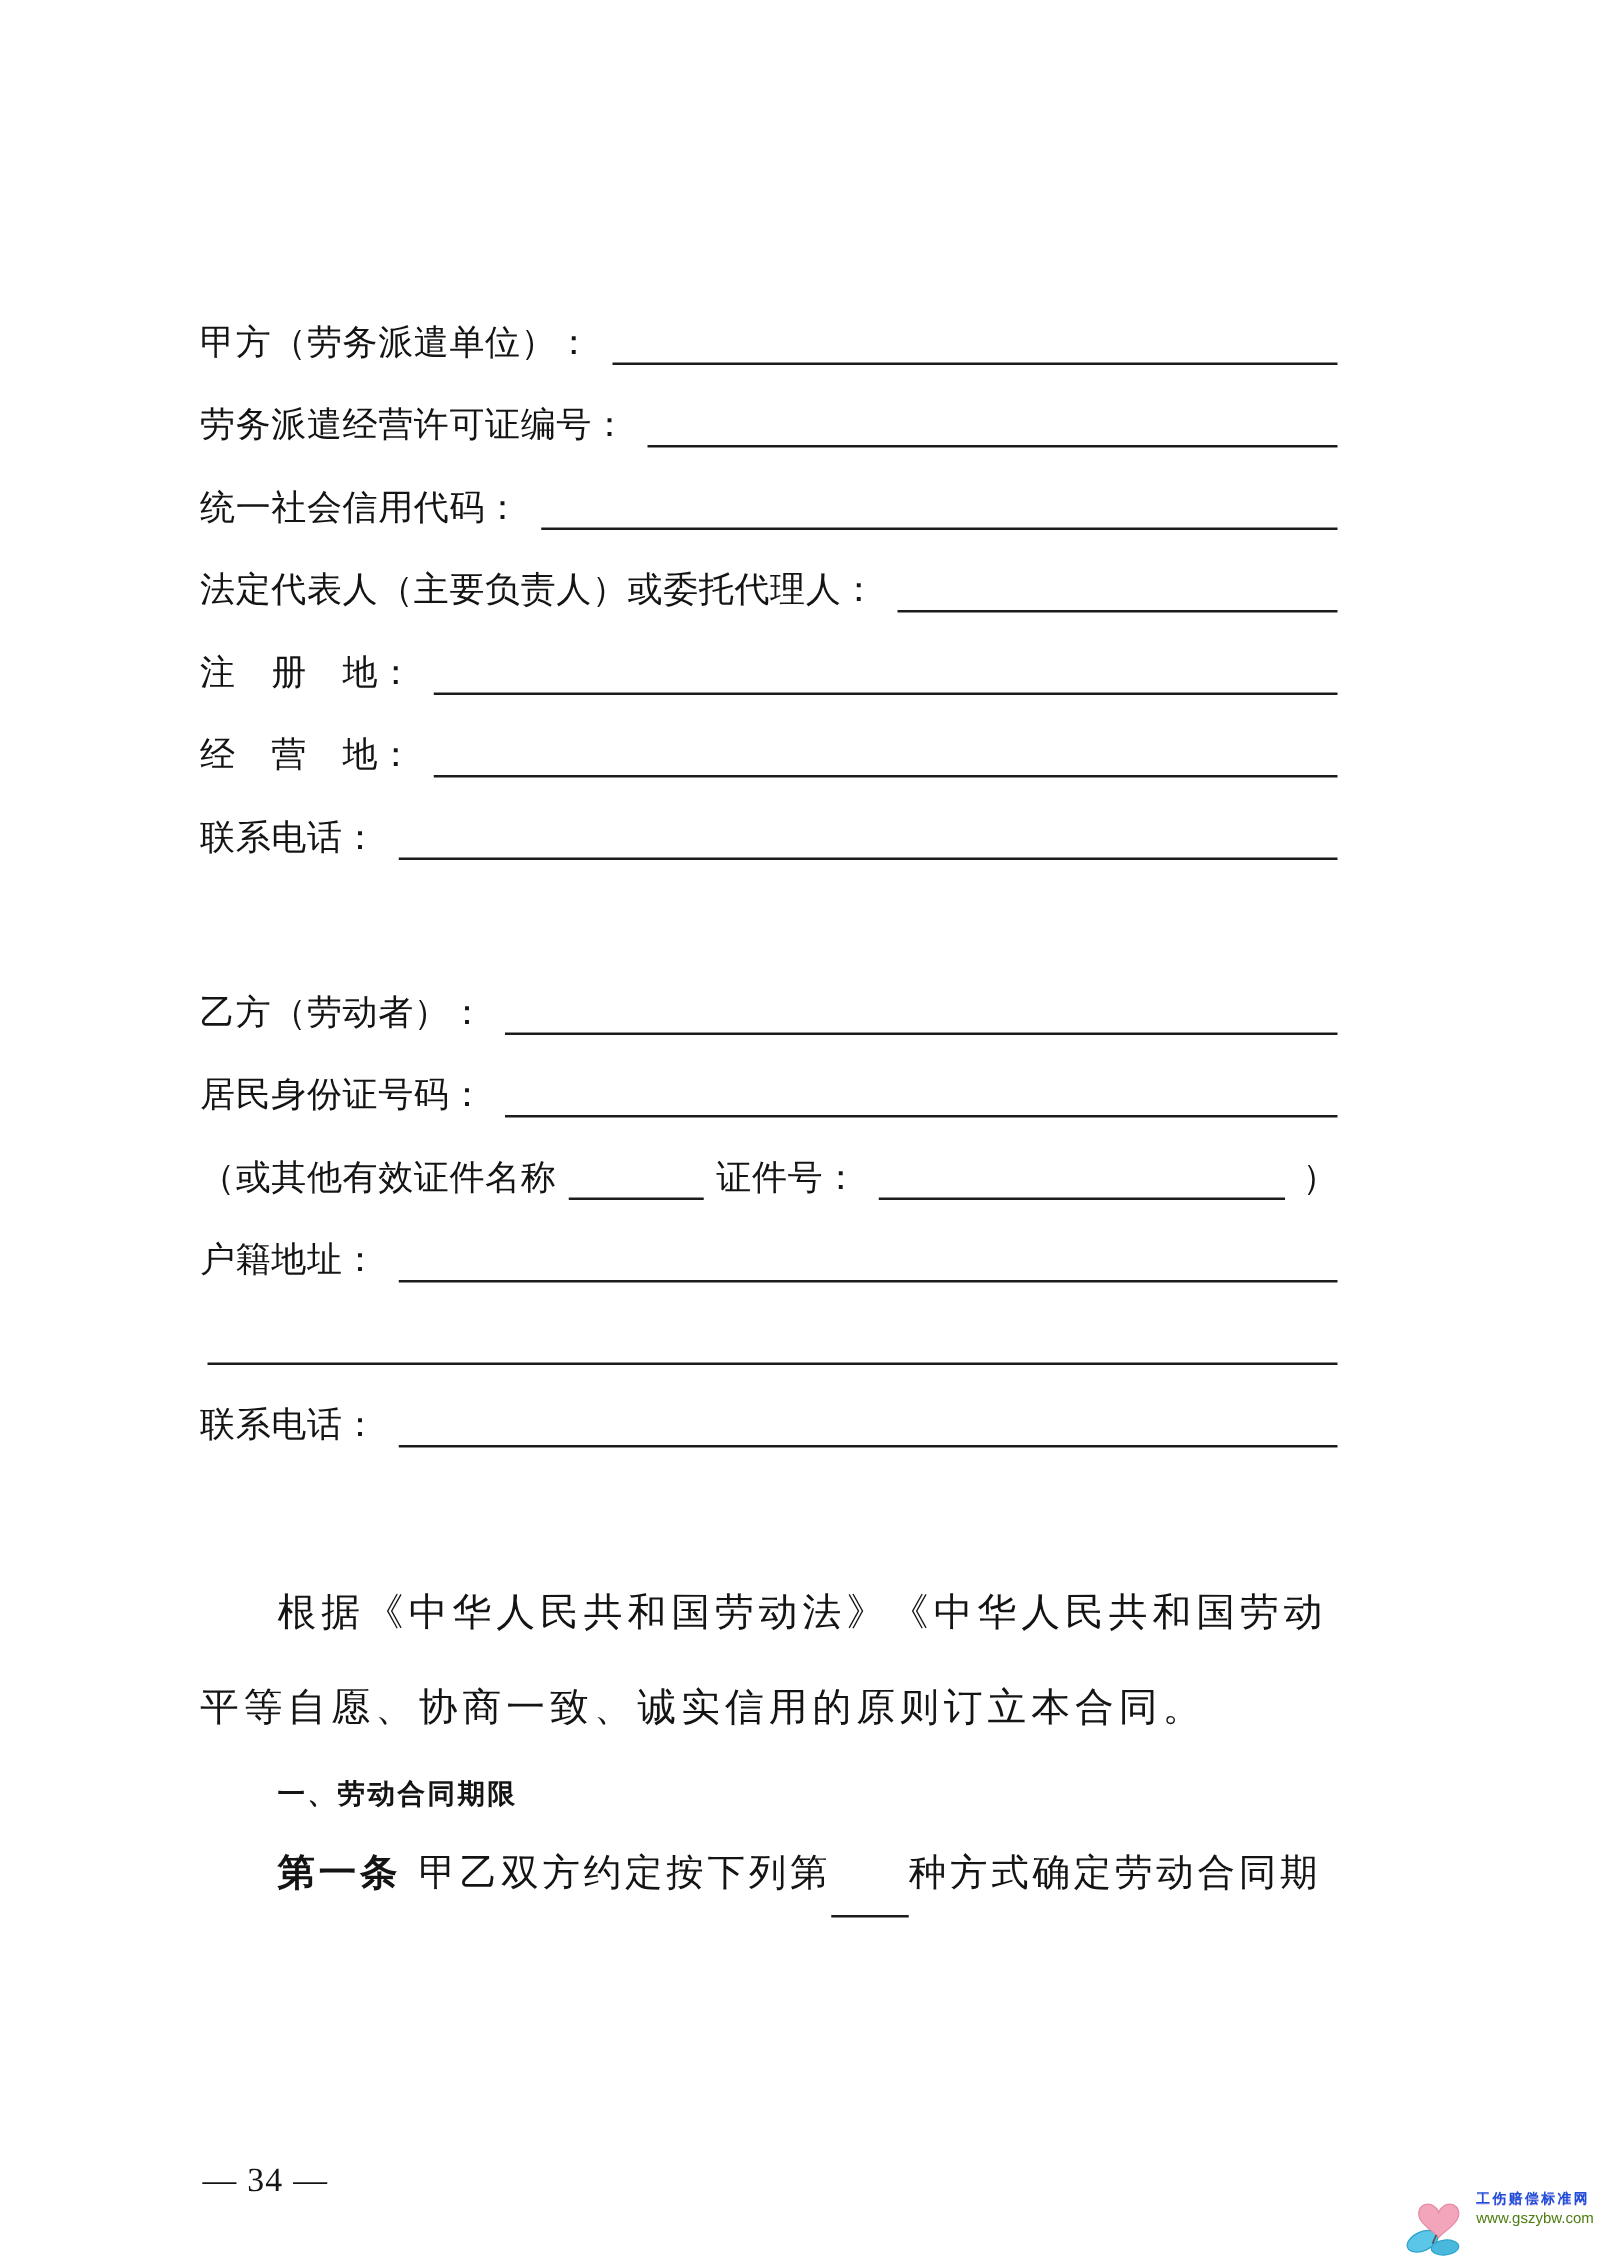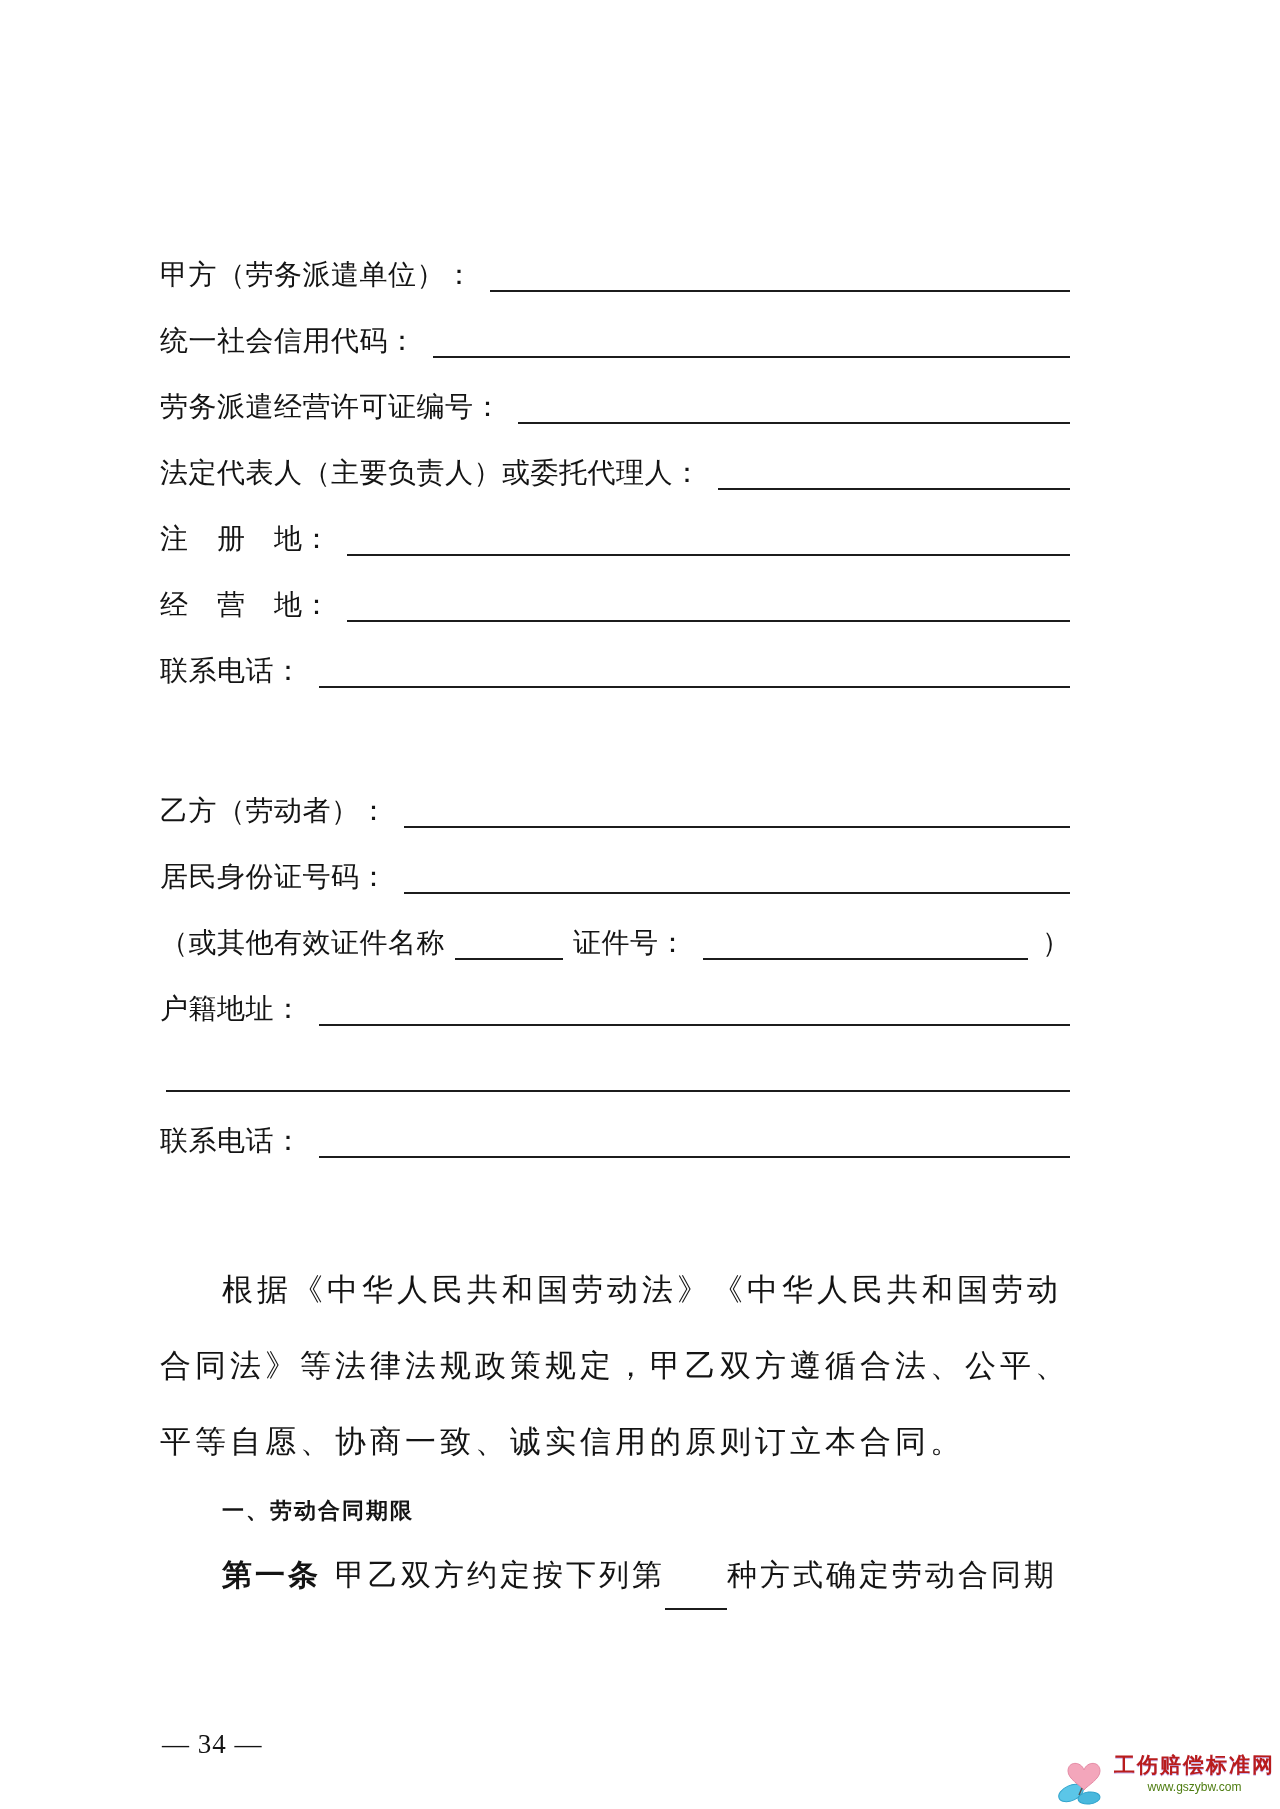--- a/index.html
+++ b/index.html
@@ -118,23 +118,23 @@
     right:5px;
     bottom:2px;
     display:flex;
     align-items:flex-start;
   }
   .wm-logo { width:56px; height:50px; margin-top:6px; }
   .wm-textcol { margin-left:2px; }
   .wm-title {
     font-family:"Liberation Sans","DejaVu Sans",sans-serif;
     font-weight:700;
-    font-size:21px;
+    font-size:11px;
     letter-spacing:2px;
-    color:#b91c1c;
+    color:#1d4ed8;
     text-shadow:0 1px 0 #c9b4ef;
   }
   .wm-url {
     font-family:"Liberation Sans","DejaVu Sans",sans-serif;
     font-size:12px;
     color:#4d7c0f;
     text-align:center;
     margin-top:1px;
   }
 </style>
@@ -144,26 +144,26 @@
 <div class="page">
 
   <div class="form-area">
 
     <div class="form-row">
       <span class="row-label">甲方（劳务派遣单位）：</span>
       <span class="blank"></span>
     </div>
 
     <div class="form-row">
+      <span class="row-label">劳务派遣经营许可证编号：</span>
+      <span class="blank"></span>
+    </div>
+
+    <div class="form-row">
       <span class="row-label">统一社会信用代码：</span>
-      <span class="blank"></span>
-    </div>
-
-    <div class="form-row">
-      <span class="row-label">劳务派遣经营许可证编号：</span>
       <span class="blank"></span>
     </div>
 
     <div class="form-row">
       <span class="row-label">法定代表人（主要负责人）或委托代理人：</span>
       <span class="blank"></span>
     </div>
 
     <div class="form-row">
       <span class="row-label">注　册　地：</span>
@@ -211,21 +211,20 @@
 
     <div class="form-row">
       <span class="row-label">联系电话：</span>
       <span class="blank"></span>
     </div>
 
   </div>
 
   <div class="preamble">
     <div class="p-line indent">根据《中华人民共和国劳动法》《中华人民共和国劳动</div>
-    <div class="p-line">合同法》等法律法规政策规定，甲乙双方遵循合法、公平、</div>
     <div class="p-line">平等自愿、协商一致、诚实信用的原则订立本合同。</div>
 
     <div class="section-heading">一、劳动合同期限</div>
 
     <div class="article-line">
       <span class="article-label">第一条</span>
       <span>甲乙双方约定按下列第</span>
       <span class="article-blank"></span>
       <span>种方式确定劳动合同期</span>
     </div>

